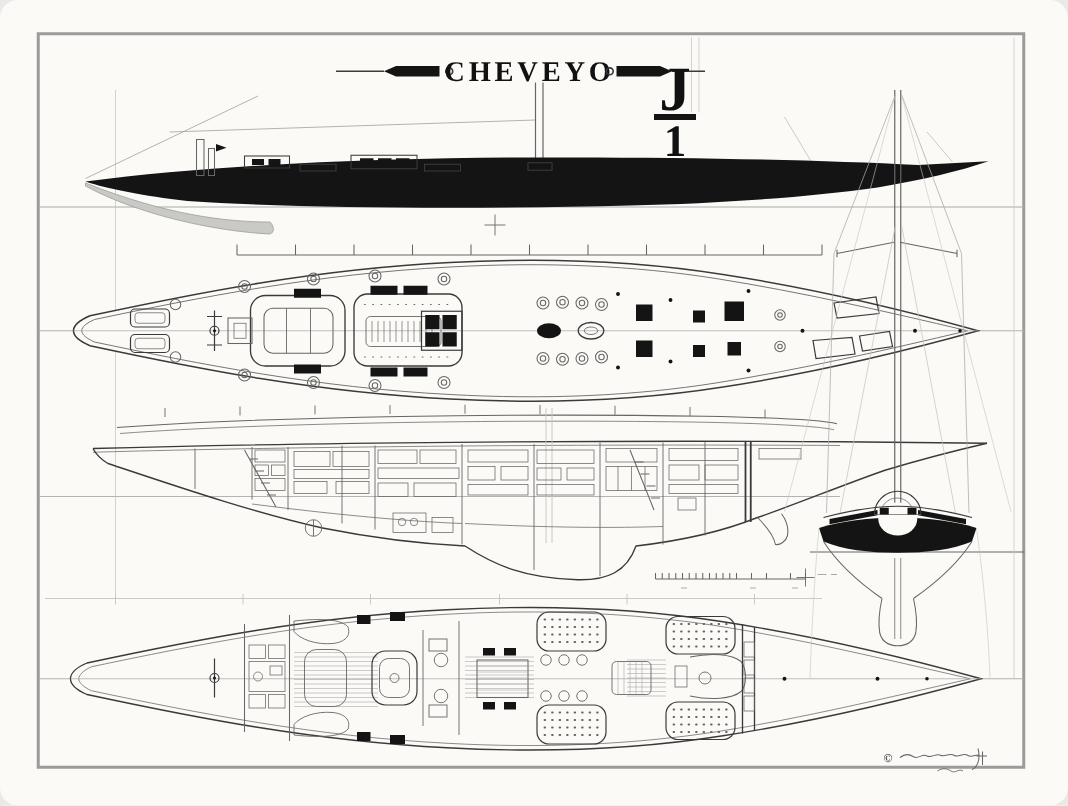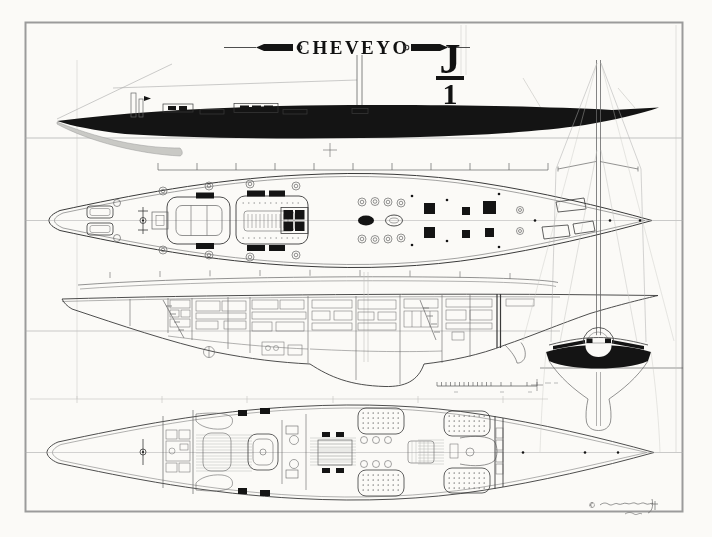--- a/index.html
+++ b/index.html
@@ -1,17 +1,17 @@
 <!DOCTYPE html>
 <html><head>
 <meta charset="utf-8">
 <style>
   html,body{margin:0;padding:0;background:#e9e9e7;}
   #sheet{position:relative;width:712px;height:537px;background:#fbfaf7;margin:0 auto;
-         font-family:"Liberation Serif", serif; overflow:hidden;}
+         font-family:"Liberation Serif", serif; overflow:hidden;border-radius:12px;}
   svg{position:absolute;left:0;top:0;}
   .ink{stroke:#3a3a3a;fill:none;}
   .mid{stroke:#666;fill:none;}
   .faint{stroke:#aaa;fill:none;}
   .vfaint{stroke:#c4c4c0;fill:none;}
   .blk{fill:#141414;stroke:none;}
   .paper{fill:#fbfaf7;}
   text{fill:#111;}
 </style>
 </head>

